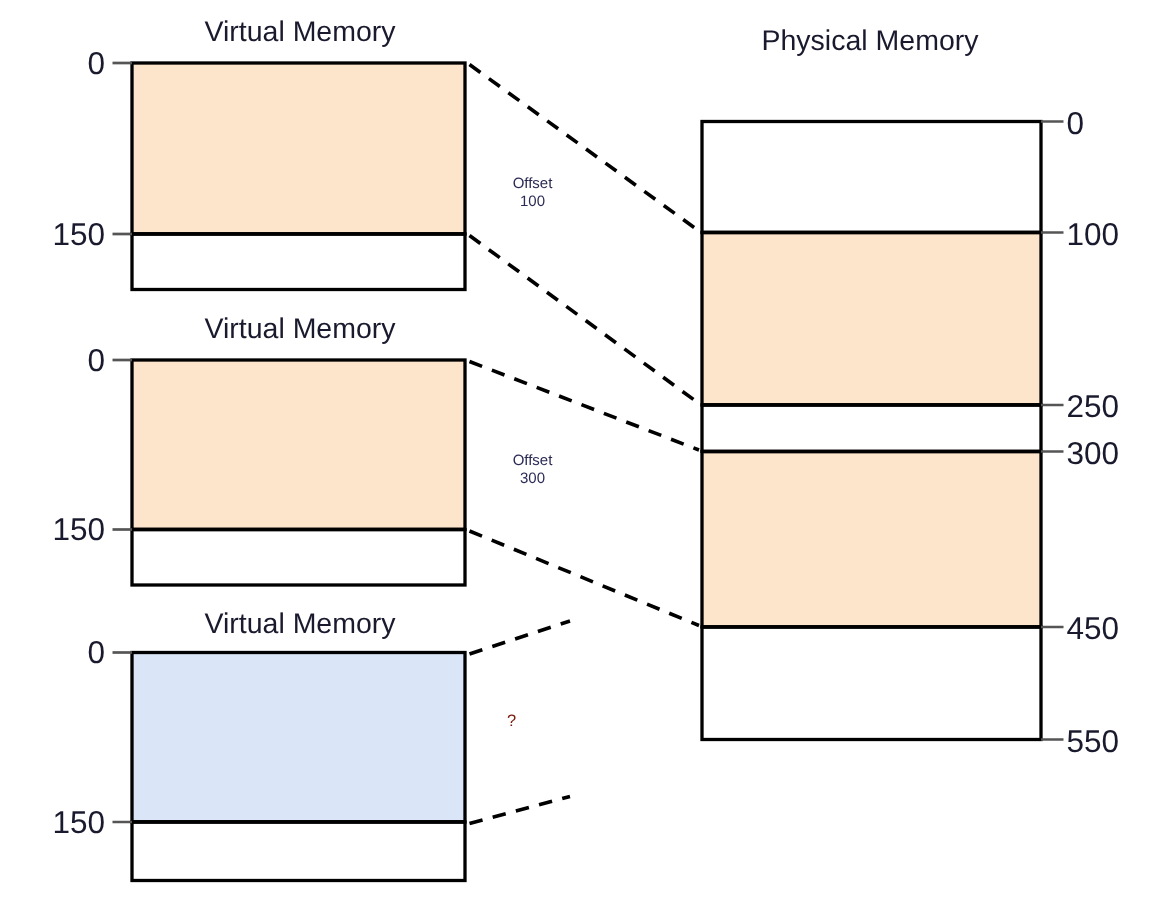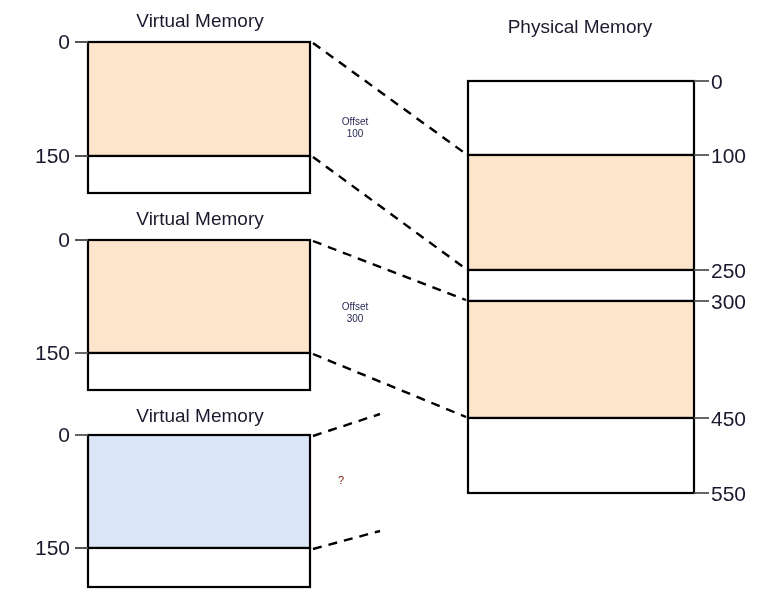--- a/index.html
+++ b/index.html
@@ -11,21 +11,20 @@
   body {
     font-family: "Liberation Sans", sans-serif;
     color: #000000;
   }
   #diagram-root {
     position: relative;
     width: 779px;
     height: 605px;
     overflow: hidden;
     background: #ffffff;
-    border-radius: 11px;
   }
   .svg-layer {
     position: absolute;
     left: 0;
     top: 0;
     width: 779px;
     height: 605px;
   }
   .title-text {
     font-family: "Liberation Sans", sans-serif;

